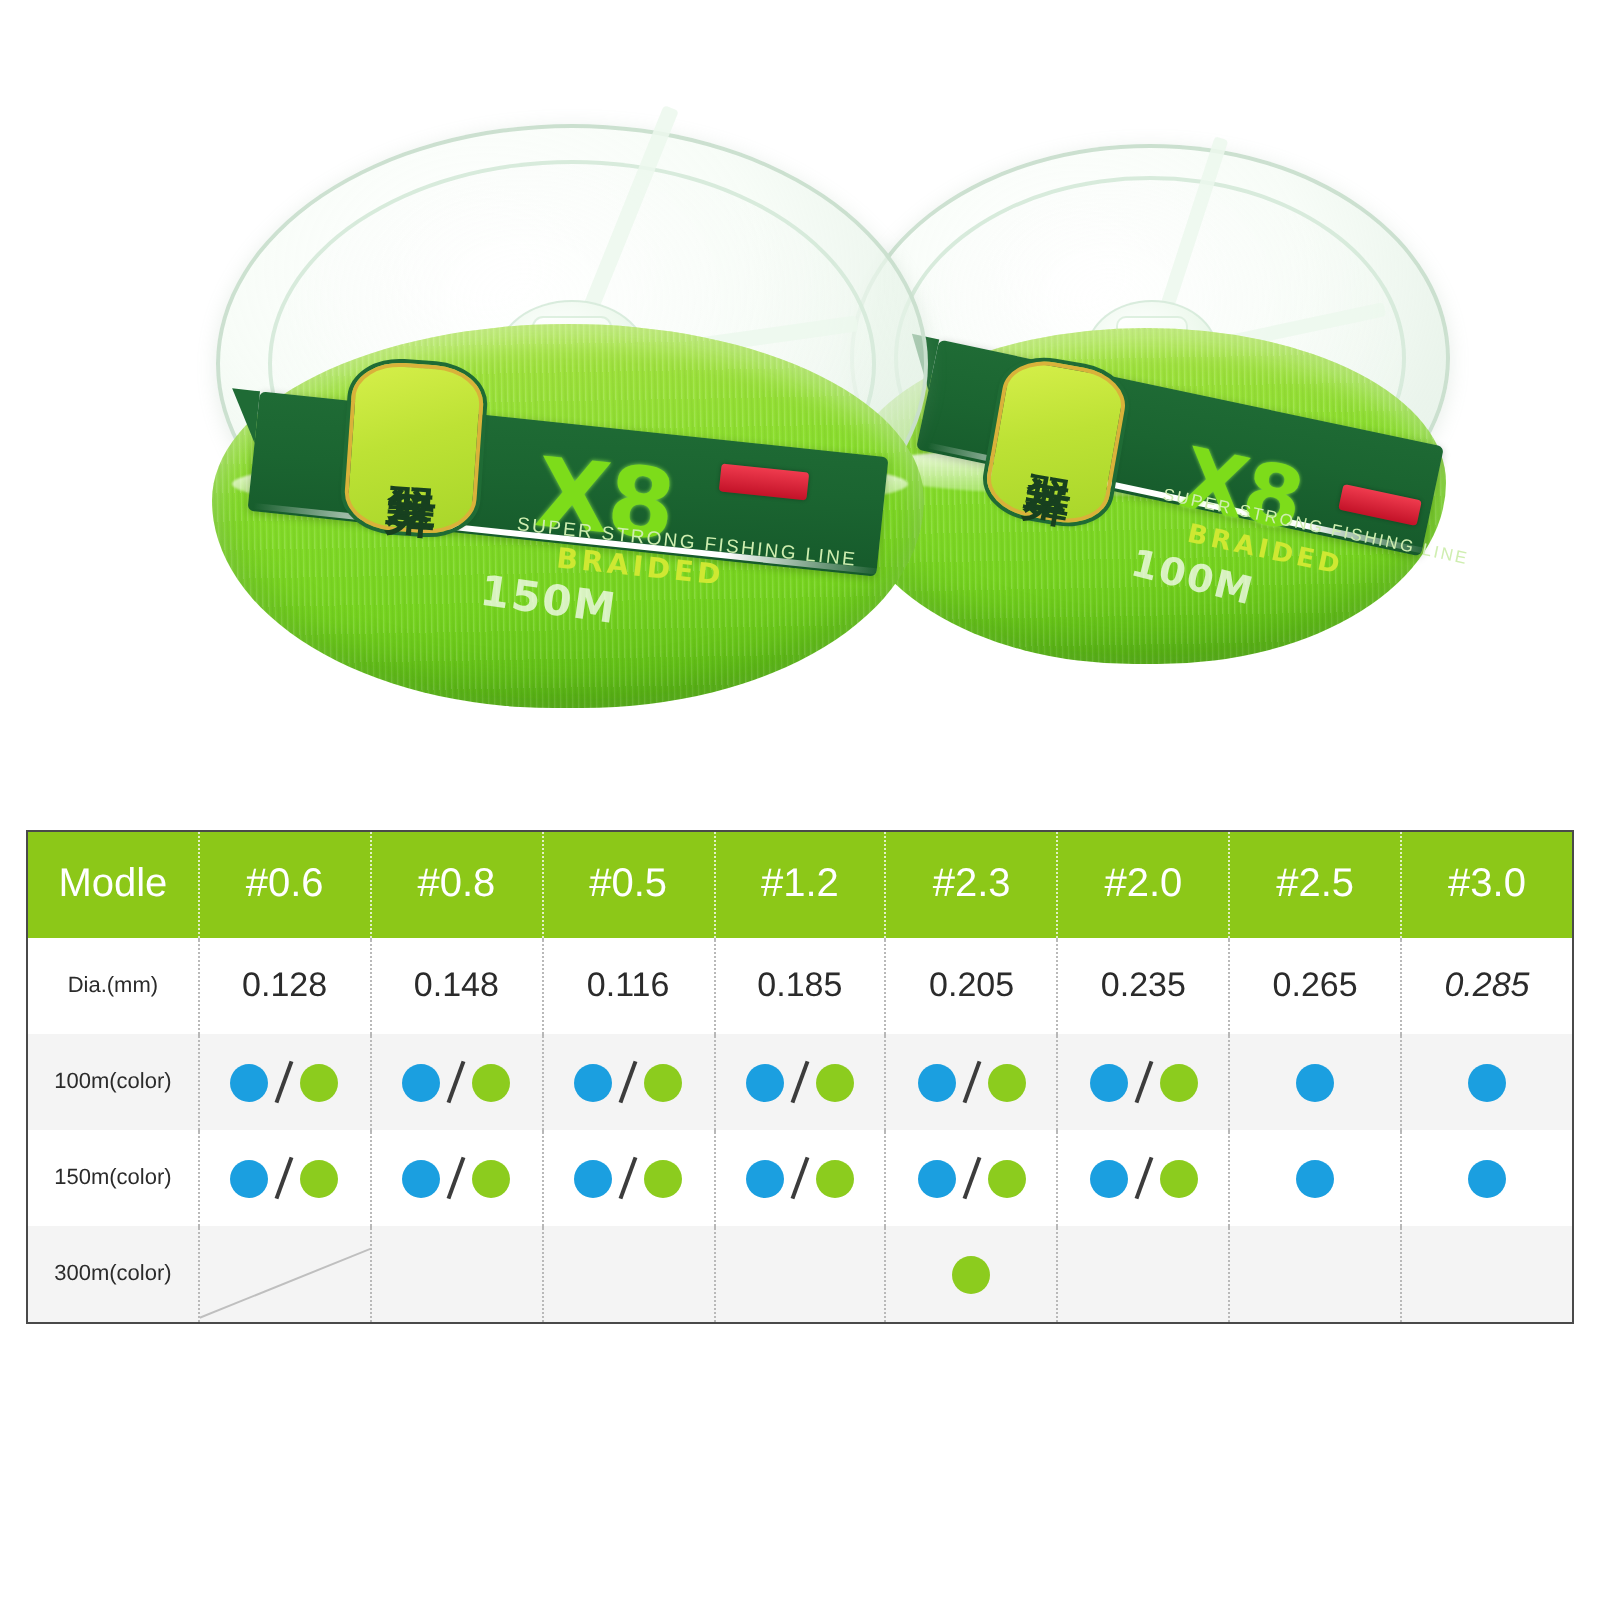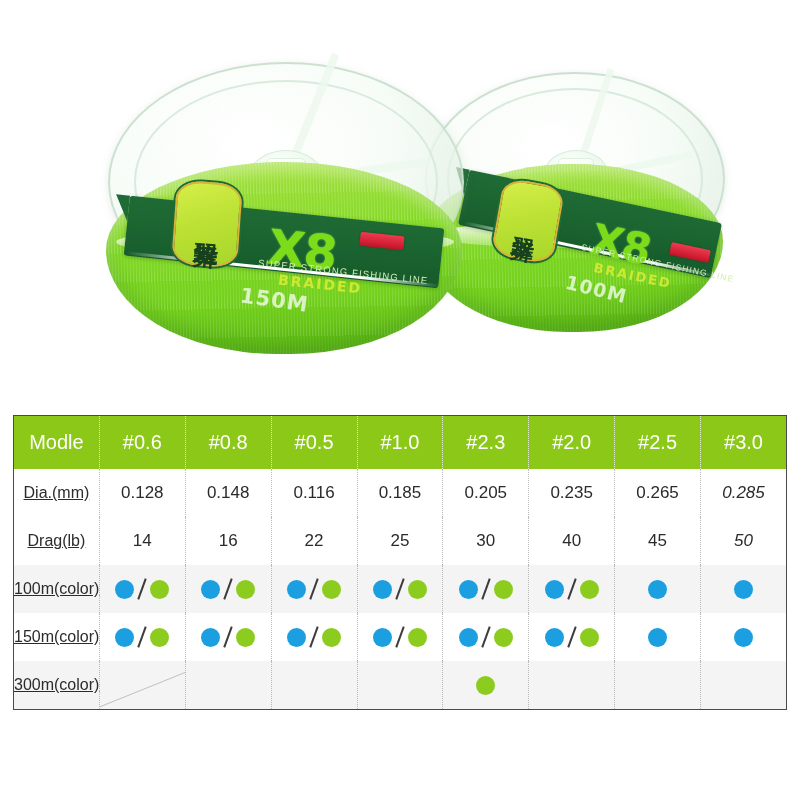--- a/index.html
+++ b/index.html
@@ -188,22 +188,21 @@
     font-size: 20px;
     height: 53px;
     border-left: 1px dotted rgba(255,255,255,0.75);
     border-right: 1px dotted rgba(255,255,255,0.75);
     border-bottom: none;
   }
   table.spec thead th:first-child { border-left: none; }
   table.spec thead th:last-child  { border-right: none; }
   table.spec tbody td:first-child {
     border-left: none;
-    font-size: 16px;
-    text-decoration: underline;
+    font-size: 11px;
   }
   table.spec tbody td:last-child { border-right: none; font-style: italic; }
   tr.row-shaded td { background: #f4f4f4; }
   tr.row-plain  td { background: #ffffff; }
 
   .dot-cell {
     display: flex;
     align-items: center;
     justify-content: center;
     gap: 2px;
@@ -315,21 +314,21 @@
 </div>
 
 <div id="spec-table-wrap">
   <table class="spec">
     <thead>
       <tr>
         <th>Modle</th>
         <th>#0.6</th>
         <th>#0.8</th>
         <th>#0.5</th>
-        <th>#1.0</th>
+        <th>#1.2</th>
         <th>#2.3</th>
         <th>#2.0</th>
         <th>#2.5</th>
         <th>#3.0</th>
       </tr>
     </thead>
     <tbody>
 
       <tr class="row-plain">
         <td>Dia.(mm)</td>
@@ -337,31 +336,20 @@
         <td>0.148</td>
         <td>0.116</td>
         <td>0.185</td>
         <td>0.205</td>
         <td>0.235</td>
         <td>0.265</td>
         <td>0.285</td>
       </tr>
 
 
-      <tr class="row-plain">
-        <td>Drag(lb)</td>
-        <td>14</td>
-        <td>16</td>
-        <td>22</td>
-        <td>25</td>
-        <td>30</td>
-        <td>40</td>
-        <td>45</td>
-        <td>50</td>
-      </tr>
 
       <tr class="row-shaded">
         <td>100m(color)</td>
         <td>
             <div class="dot-cell">
               <span class="dot blue"></span>
               <span class="slash"></span>
               <span class="dot green"></span>
             </div>
           </td>

